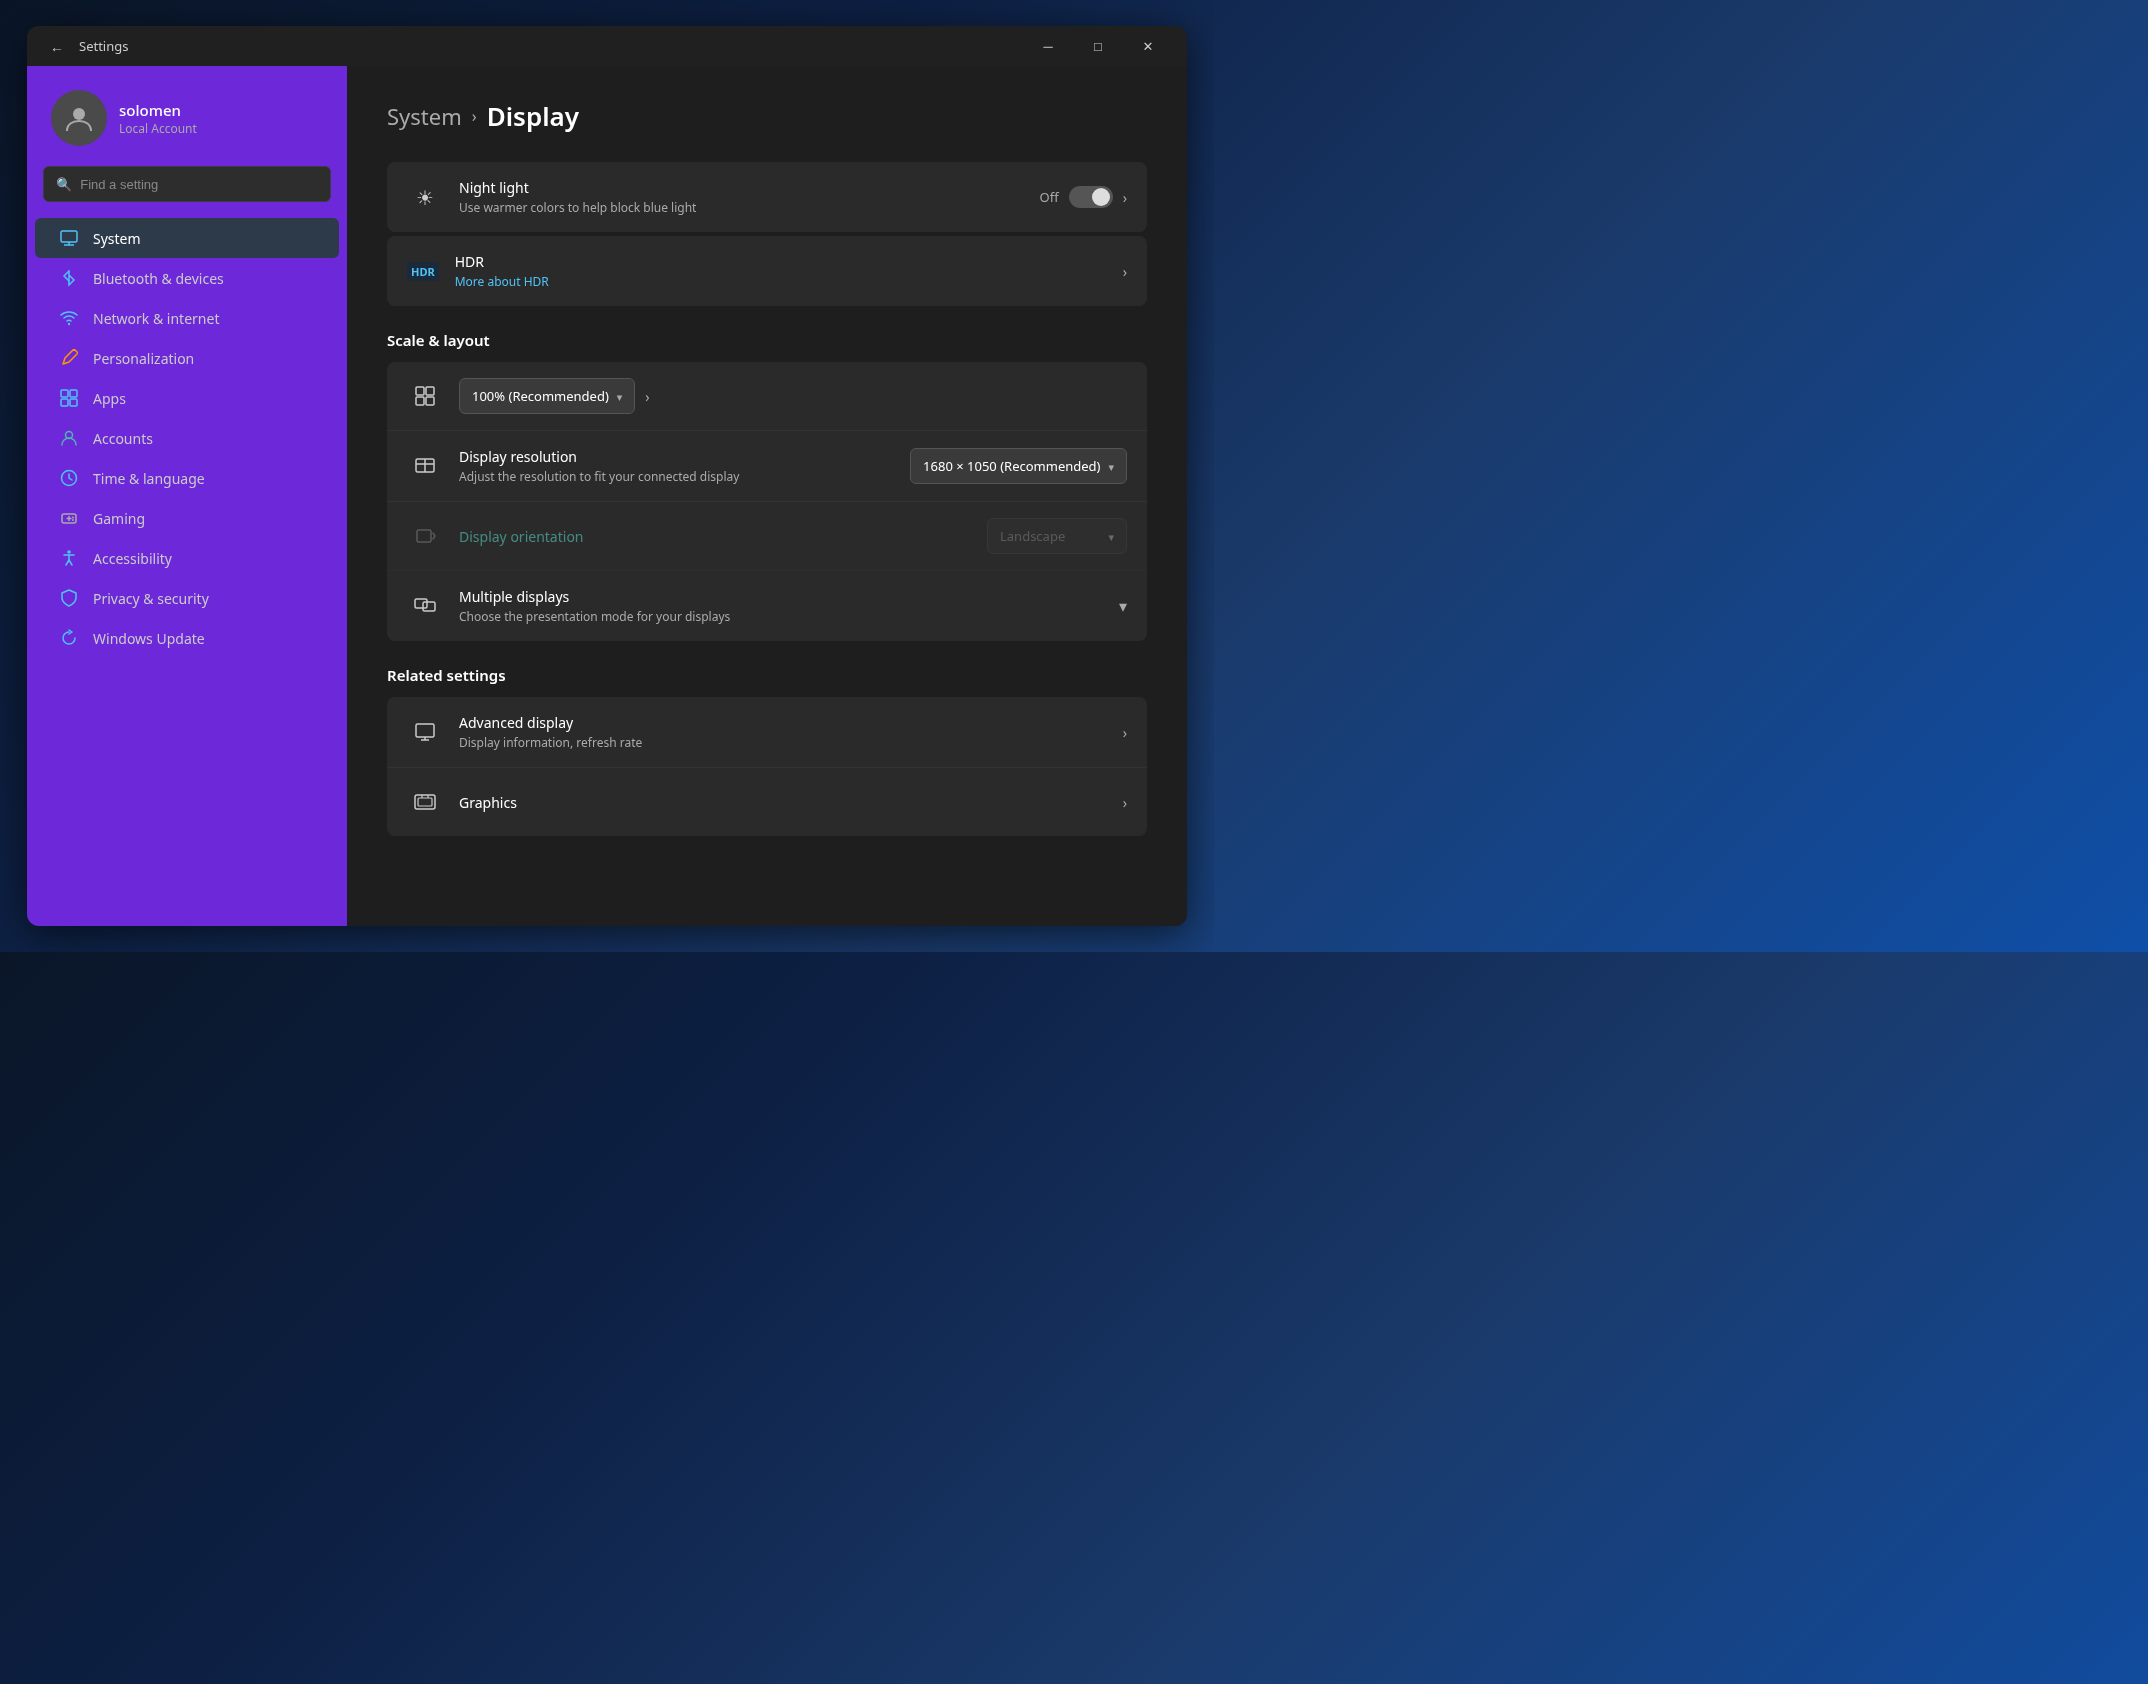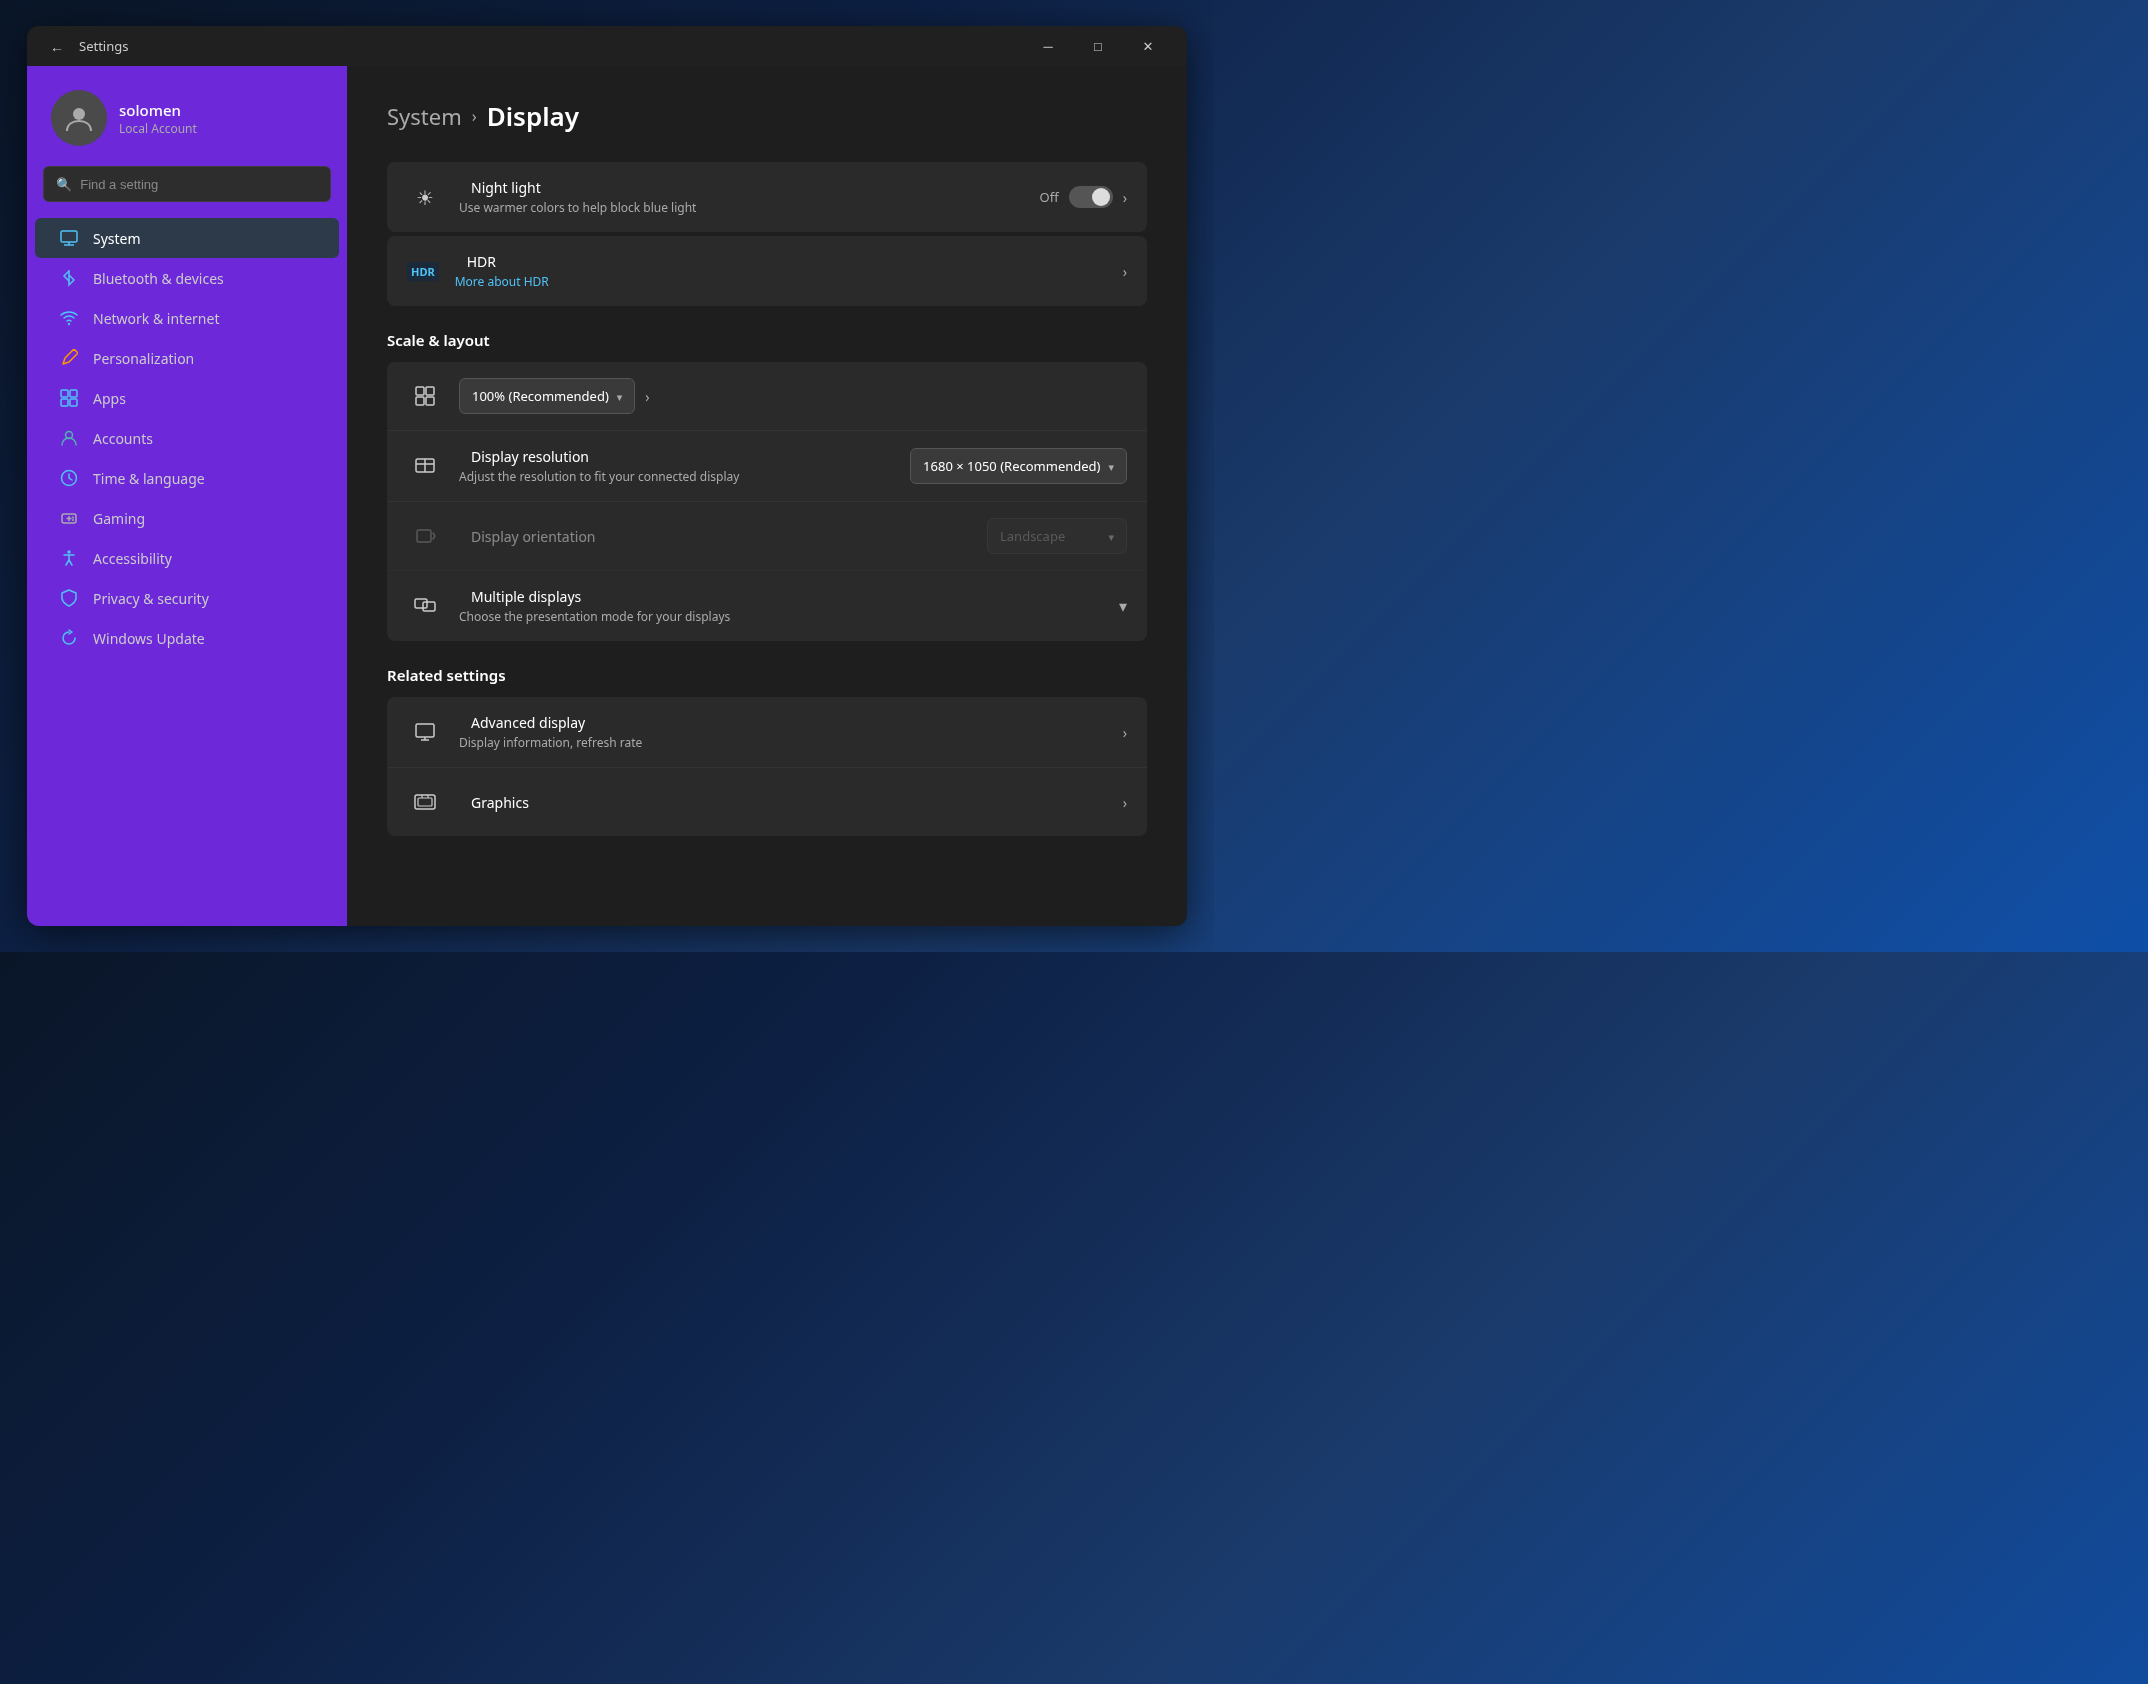--- a/index.html
+++ b/index.html
@@ -213,21 +213,20 @@
       display: flex; align-items: center; justify-content: center;
       font-size: 20px;
       color: #ccc;
       flex-shrink: 0;
     }
     .row-text { flex: 1; }
     .row-title {
       color: #fff;
       font-size: 14px;
       font-weight: 400;
-      margin-left: 12px;
     }
     .row-desc {
       color: #aaa;
       font-size: 12px;
       margin-top: 2px;
     }
     .row-right {
       display: flex;
       align-items: center;
       gap: 10px;
@@ -527,21 +526,21 @@
           </div>
 
           <div class="settings-row disabled">
             <div class="row-icon">
               <svg width="22" height="22" viewBox="0 0 22 22" fill="none">
                 <rect x="3" y="5" width="14" height="12" rx="1.5" stroke="#888" stroke-width="1.5"></rect>
                 <path d="M19 8l2 3-2 3" stroke="#888" stroke-width="1.5" stroke-linecap="round"></path>
               </svg>
             </div>
             <div class="row-text">
-              <div class="row-title" style="color:#e5e5e5;">Display orientation</div>
+              <div class="row-title" style="color:#5eead4;">Display orientation</div>
             </div>
             <div class="row-right">
               <div class="dropdown" style="color:#888; border-color:#444; background:#333;">
                 <span>Landscape</span>
                 <span class="chevron-down">▾</span>
               </div>
             </div>
           </div>
 
           <div class="settings-row">

